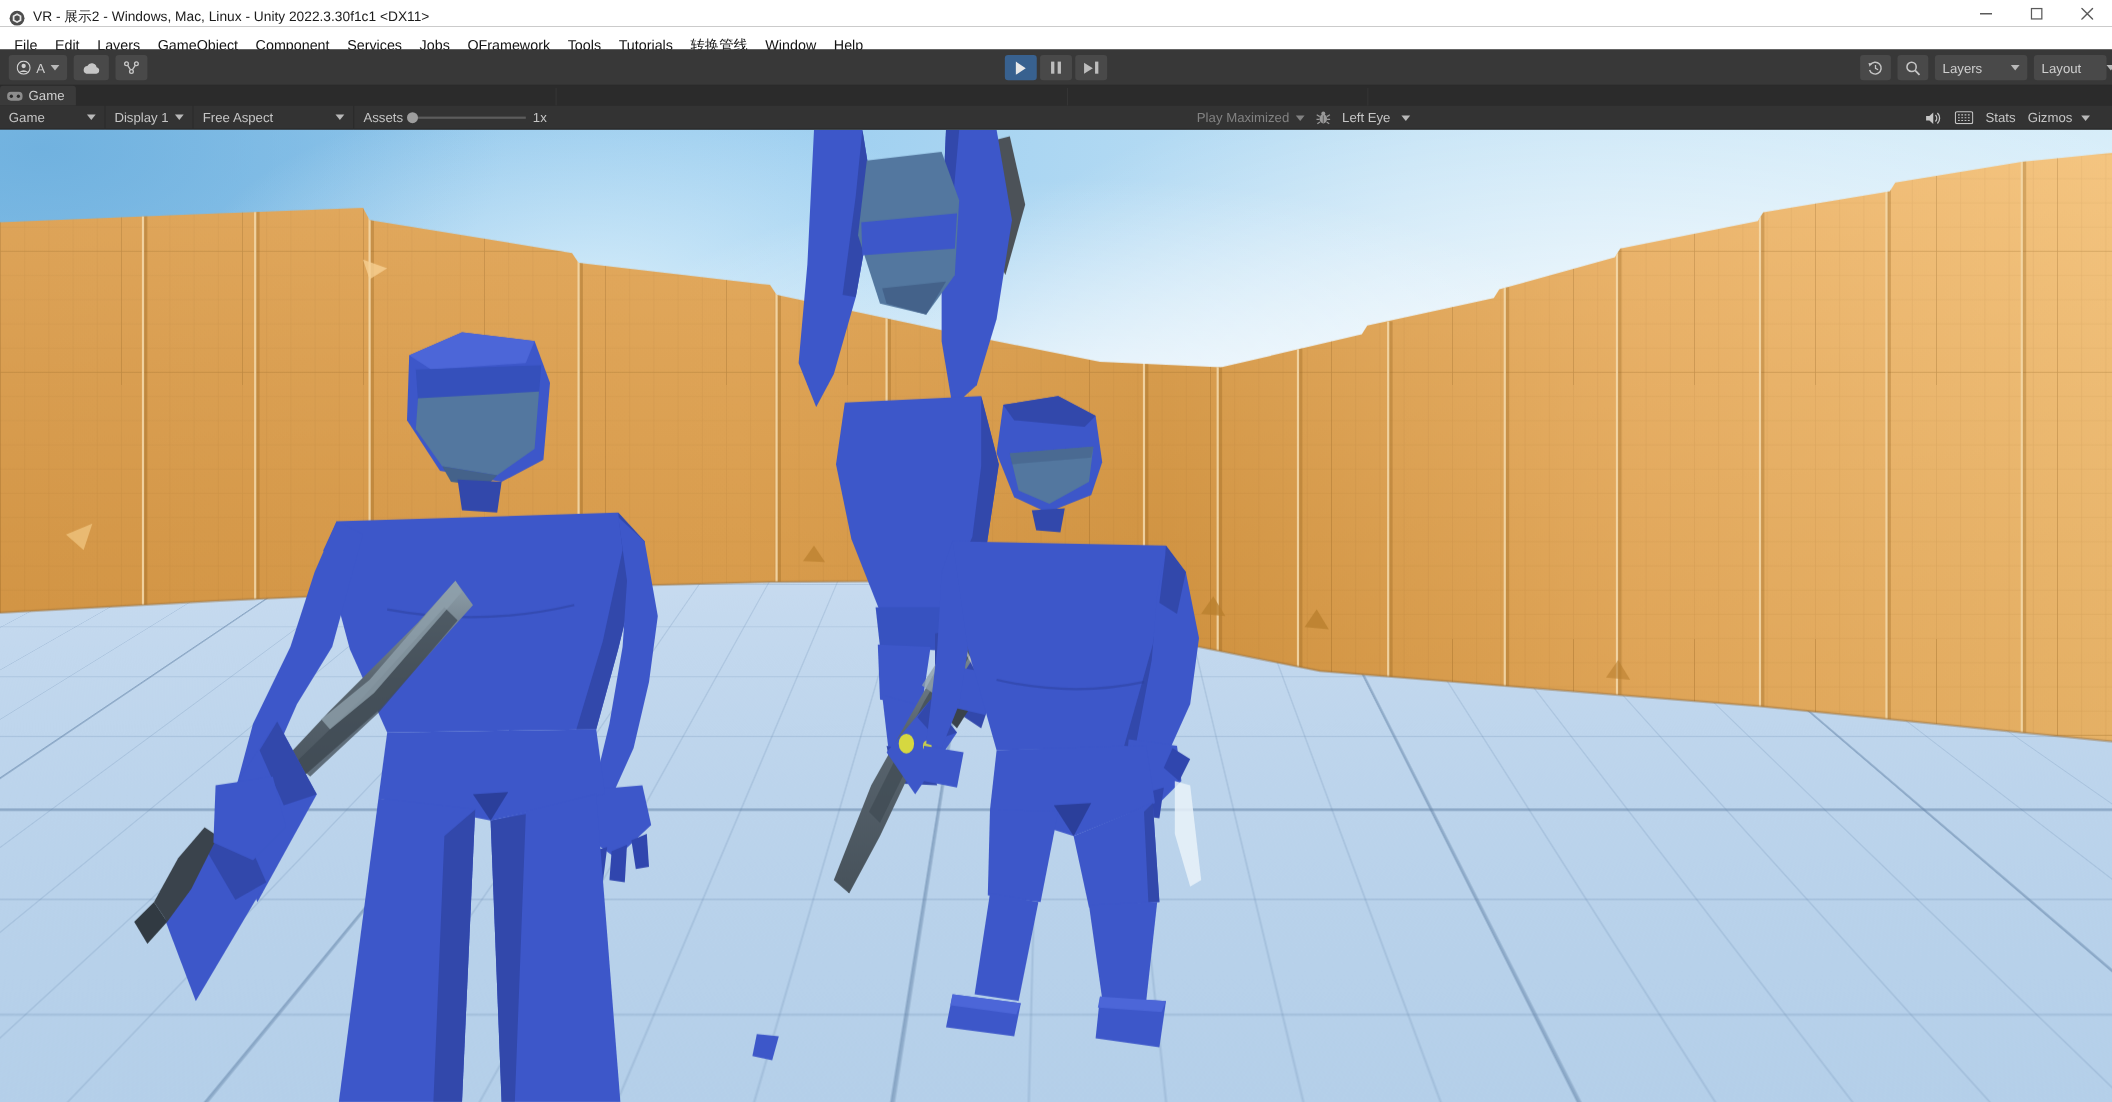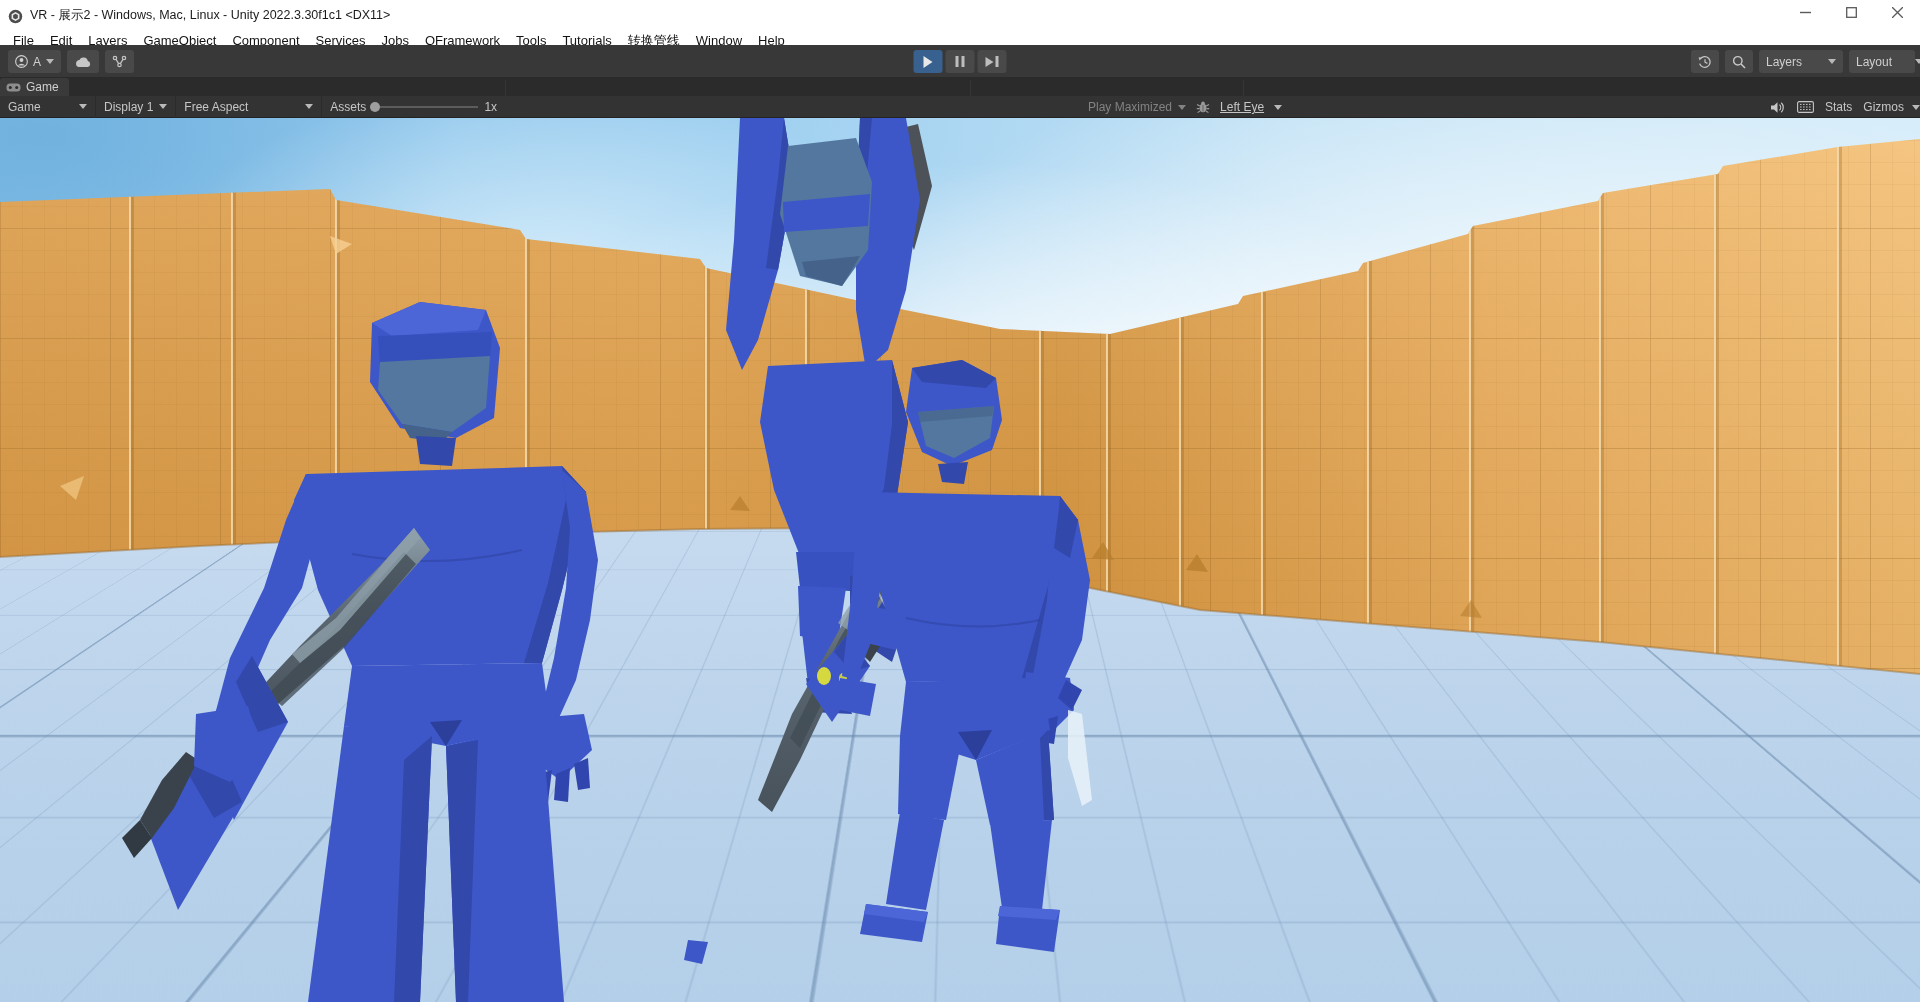--- a/index.html
+++ b/index.html
@@ -48,21 +48,21 @@
   
   .gv-toolbar { height:22px; background:#333333; border-bottom:1px solid #232323; position:relative;
                 display:flex; align-items:center; font-size:12px; color:#c6c6c6; }
   .gv-ctl { height:22px; display:flex; align-items:center; gap:6px; padding:0 8px; border-right:1px solid #2b2b2b; }
   .gv-plain { border-right:none; }
   .scale-track { width:106px; height:2px; background:#5c5c5c; position:relative; }
   .scale-knob { position:absolute; left:-2px; top:-4px; width:10px; height:10px; border-radius:50%; background:#9e9e9e; }
   .gv-mid { position:absolute; left:1088px; top:0; height:22px; display:flex; align-items:center; gap:10px; }
   .gv-disabled { color:#828282; }
   .gv-disabled .caret { border-top-color:#828282; }
-  .gv-right { position:absolute; right:0; top:0; height:22px; display:flex; align-items:center; gap:11px; }
+  .gv-right { position:absolute; right:20px; top:0; height:22px; display:flex; align-items:center; gap:11px; }
 
   
   .viewport { position:absolute; top:118px; left:0; width:1920px; height:884px; overflow:hidden;
     background:
       radial-gradient(ellipse 760px 380px at 52% 36%, rgba(255,255,255,.96), rgba(255,255,255,0) 72%),
       radial-gradient(ellipse 980px 450px at 79% 28%, rgba(255,255,255,.92), rgba(255,255,255,0) 72%),
       radial-gradient(ellipse 540px 280px at 28% 18%, rgba(238,250,255,.7), rgba(255,255,255,0) 70%),
       radial-gradient(ellipse 600px 300px at 2% 2%, rgba(110,176,222,.9), rgba(110,176,222,0) 70%),
       linear-gradient(100deg, #86c0e8 0%, #9ecff0 35%, #c0e1f5 62%, #daeffa 100%);
   }
@@ -232,21 +232,21 @@
       <div class="gv-ctl gv-plain gv-disabled" style="padding:0;">
         <span>Play Maximized</span>
         <span class="caret"></span>
       </div>
       <svg width="14" height="14" viewBox="0 0 14 14">
         <ellipse cx="7" cy="8" rx="3.4" ry="4.2" fill="#9a9a9a"></ellipse>
         <circle cx="7" cy="3.2" r="1.8" fill="#9a9a9a"></circle>
         <path d="M3.8 6 L1 4.4 M3.6 8.6 L0.8 8.6 M4 11 L1.6 12.6 M10.2 6 L13 4.4 M10.4 8.6 L13.2 8.6 M10 11 L12.4 12.6" stroke="#9a9a9a" stroke-width="1.1"></path>
         <line x1="7" y1="5" x2="7" y2="11.6" stroke="#5c5c5c" stroke-width="0.9"></line>
       </svg>
-      <div class="gv-ctl gv-plain" style="padding:0; gap:10px;text-decoration:underline;">
+      <div class="gv-ctl gv-plain" style="padding:0; gap:10px;">
         <span>Left Eye</span>
         <span class="caret"></span>
       </div>
     </div>
 
     <div class="gv-right">
       <svg width="16" height="13" viewBox="0 0 16 13">
         <polygon points="1,4.5 4,4.5 7.5,1.2 7.5,11.8 4,8.5 1,8.5" fill="#c6c6c6"></polygon>
         <path d="M9.5 3.6 A4.2 4.2 0 0 1 9.5 9.4 M11.3 1.8 A6.6 6.6 0 0 1 11.3 11.2" fill="none" stroke="#c6c6c6" stroke-width="1.2"></path>
       </svg>

